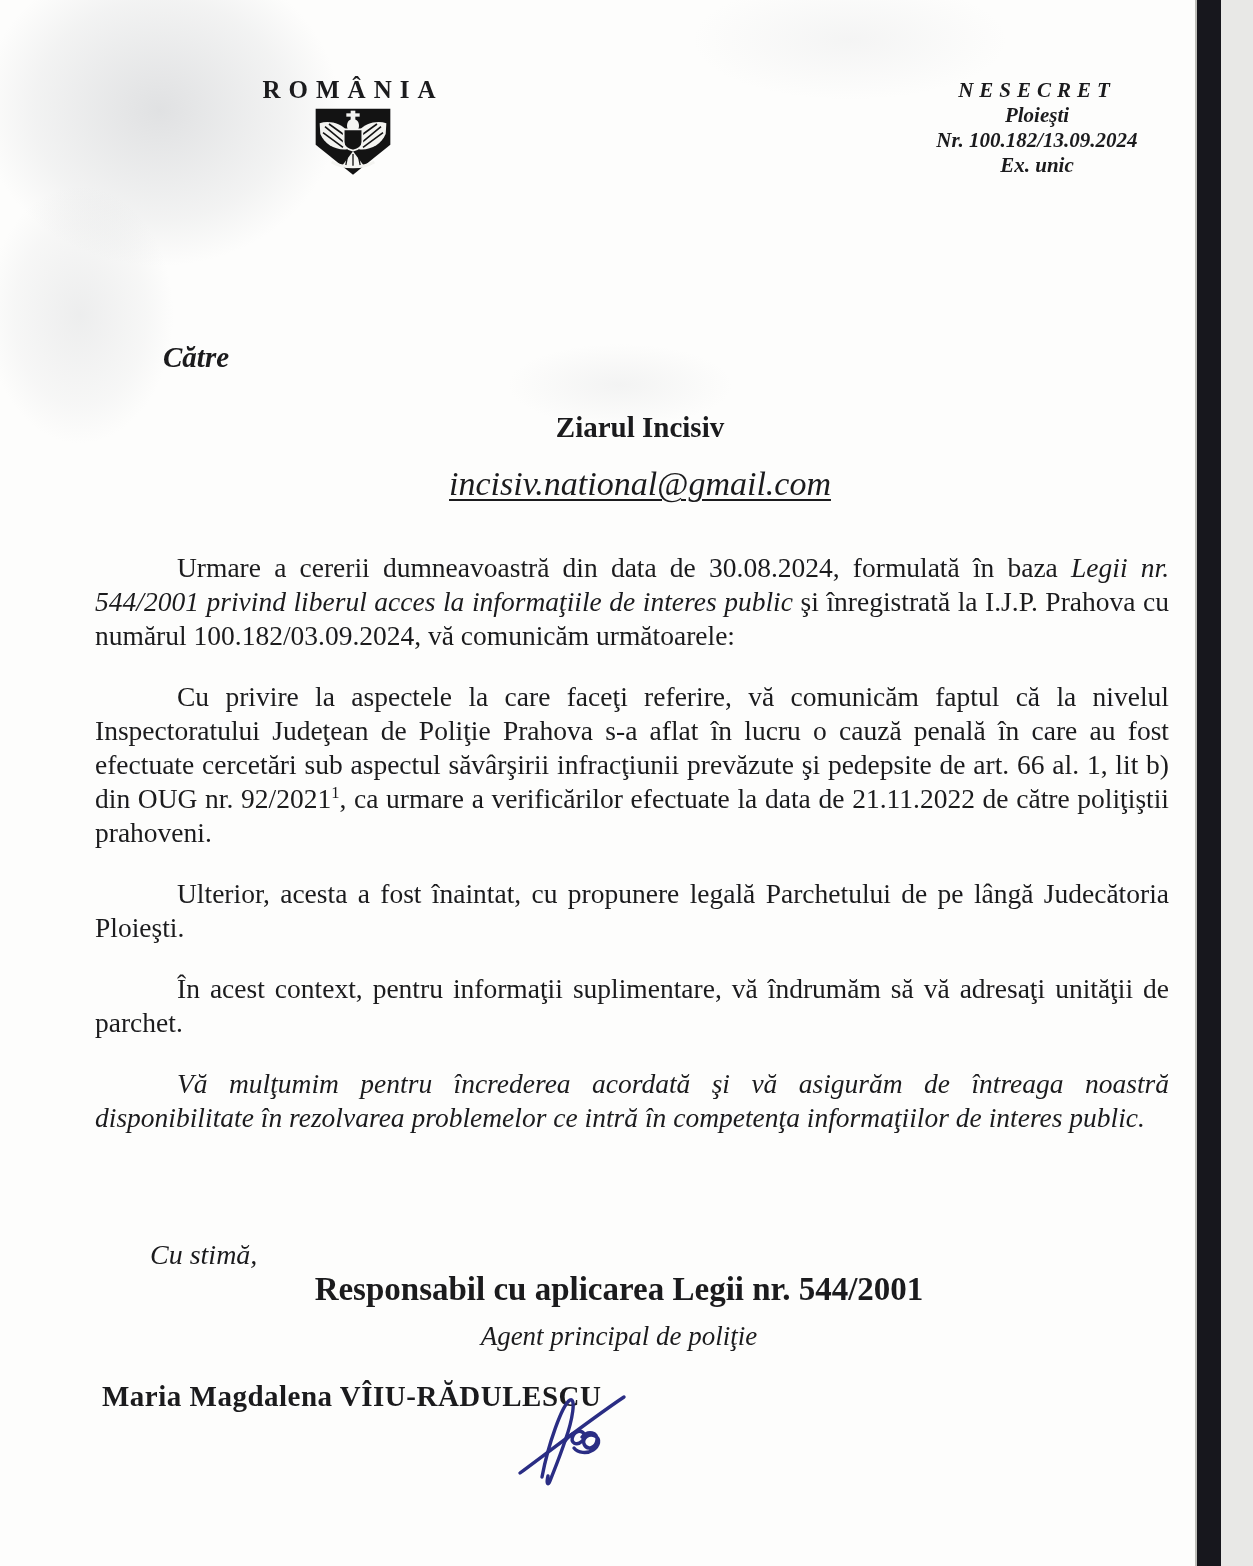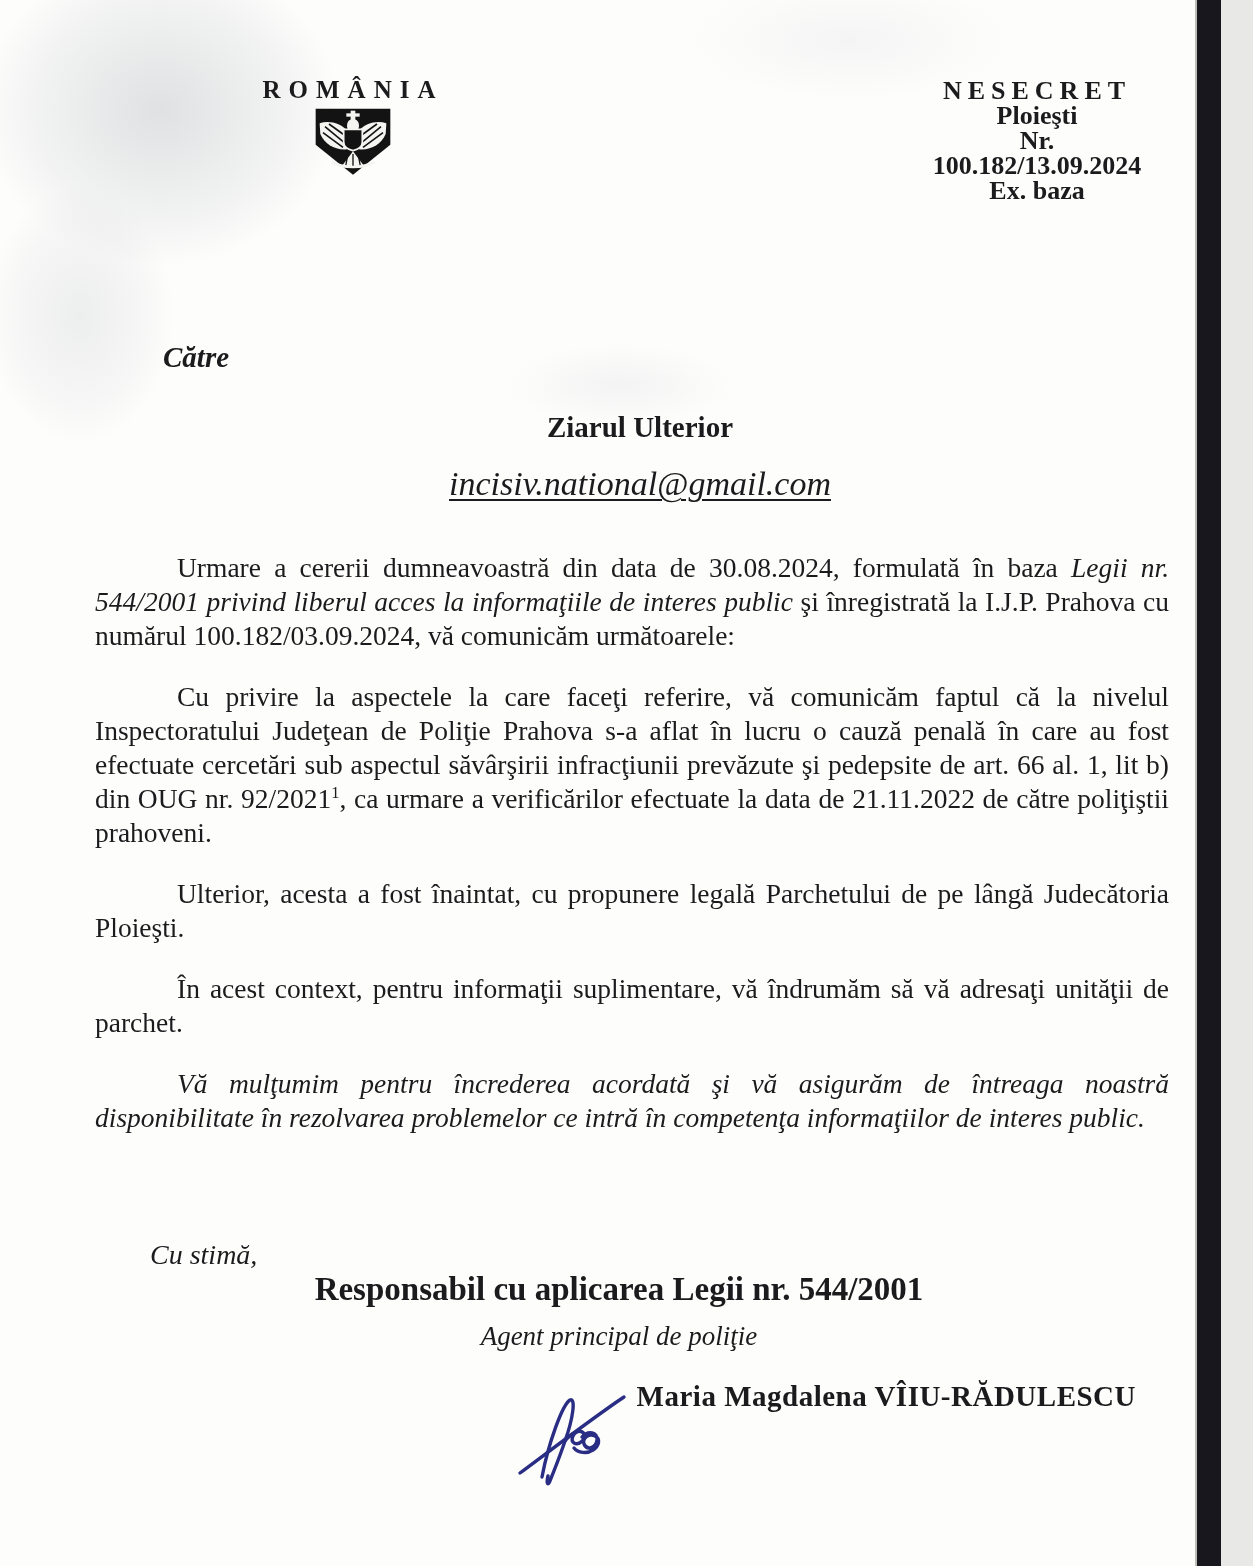--- a/index.html
+++ b/index.html
@@ -24,41 +24,41 @@
     background:#17171d; border-left:2px solid #bdbdb8;
   }
   
   .hdr-left{position:absolute; left:103px; top:76px; width:500px; text-align:center;}
   .country{font-size:25px; font-weight:bold; letter-spacing:8px;}
   .ministry{font-size:23px; font-weight:bold; letter-spacing:0.5px; margin-top:3px;}
   .emblem{width:80px; height:70px; margin:3px auto 2px auto;}
   .emblem svg{display:block; width:100%; height:100%;}
   .unit{font-size:26px; font-weight:bold; white-space:nowrap; margin-top:3px;}
   .hdr-right{position:absolute; left:923px; top:78px; width:228px; text-align:center;
-             font-weight:bold; font-size:26px; line-height:25px;}
+             font-weight:bold; font-size:21px; line-height:25px;font-style:italic;}
   .clevel{letter-spacing:6px;}
   
   .catre{position:absolute; left:163px; top:341px; font-size:29px; font-weight:bold; font-style:italic;}
   .addr{position:absolute; left:112px; top:411px; width:1056px; text-align:center;}
   .addr-name{font-size:29px; font-weight:bold;}
   .addr-email{font-size:34px; font-style:italic; margin-top:21px;
               text-decoration:underline; text-decoration-thickness:2px; text-underline-offset:4px;}
   
   .body{position:absolute; left:95px; top:551px; width:1078px;}
   .body p{margin:0 4px 27px 0; font-size:27.5px; line-height:34px;
           text-align:justify; text-indent:82px;}
   .body p:last-child{margin-bottom:0;}
   .it{font-style:italic;}
   .sup{vertical-align:super; font-size:0.6em; line-height:0;}
   
   .closing{position:absolute; left:102px; top:1238px; width:1034px;}
   .custima{font-size:28px; font-style:italic; margin-left:48px; line-height:34px;}
   .role1{font-size:33px; font-weight:bold; text-align:center; line-height:34px;}
   .role2{font-size:27px; font-style:italic; text-align:center; line-height:34px;margin-top:13px;}
-  .signer{font-size:29px; font-weight:bold; text-align:right; margin-top:27px; letter-spacing:0.5px;}
+  .signer{font-size:29px; font-weight:bold; text-align:left; margin-top:27px; letter-spacing:0.5px;}
   .sig{position:absolute; left:512px; top:1388px; width:120px; height:102px;}
   .sig svg{display:block; width:100%; height:100%;}
   .sig path{stroke:var(--sig,#2a2d84); stroke-width:3.4; fill:none; stroke-linecap:round;}
 </style>
 </head>
 <body>
 
 <div class="page">
 
   <div class="smudge s1"></div>
@@ -84,27 +84,27 @@
         <path d="M52 72 L49 88 M60 70 L60 90 M68 72 L71 88" stroke="#131313" stroke-width="2"></path>
         <path d="M28 82 C45 92 75 92 92 82" stroke="#f4f4f1" stroke-width="4" fill="none"></path>
       </svg>
     </div>
   </div>
 
   <div class="hdr-right">
     <div class="clevel">NESECRET</div>
     <div>Ploieşti</div>
     <div>Nr. 100.182/13.09.2024</div>
-    <div>Ex. baza</div>
+    <div>Ex. unic</div>
   </div>
 
   <div class="catre">Către</div>
 
   <div class="addr">
-    <div class="addr-name">Ziarul Ulterior</div>
+    <div class="addr-name">Ziarul Incisiv</div>
     <div class="addr-email">incisiv.national@gmail.com</div>
   </div>
 
   <main class="body">
       <p><span>Urmare a cererii dumneavoastră din data de 30.08.2024, formulată în baza </span><span class="it">Legii nr. 544/2001 privind liberul acces la informaţiile de interes public</span><span> şi înregistrată la I.J.P. Prahova cu numărul 100.182/03.09.2024, vă comunicăm următoarele:</span></p>
       <p><span>Cu privire la aspectele la care faceţi referire, vă comunicăm faptul că la nivelul Inspectoratului Judeţean de Poliţie Prahova s-a aflat în lucru o cauză penală în care au fost efectuate cercetări sub aspectul săvârşirii infracţiunii prevăzute şi pedepsite de art. 66 al. 1, lit b) din OUG nr. 92/2021</span><span class="sup">1</span><span>, ca urmare a verificărilor efectuate la data de 21.11.2022 de către poliţiştii prahoveni.</span></p>
       <p><span>Ulterior, acesta a fost înaintat, cu propunere legală Parchetului de pe lângă Judecătoria Ploieşti.</span></p>
       <p><span>În acest context, pentru informaţii suplimentare, vă îndrumăm să vă adresaţi unităţii de parchet.</span></p>
       <p><span class="it">Vă mulţumim pentru încrederea acordată şi vă asigurăm de întreaga noastră disponibilitate în rezolvarea problemelor ce intră în competenţa informaţiilor de interes public.</span></p>
     </main>

